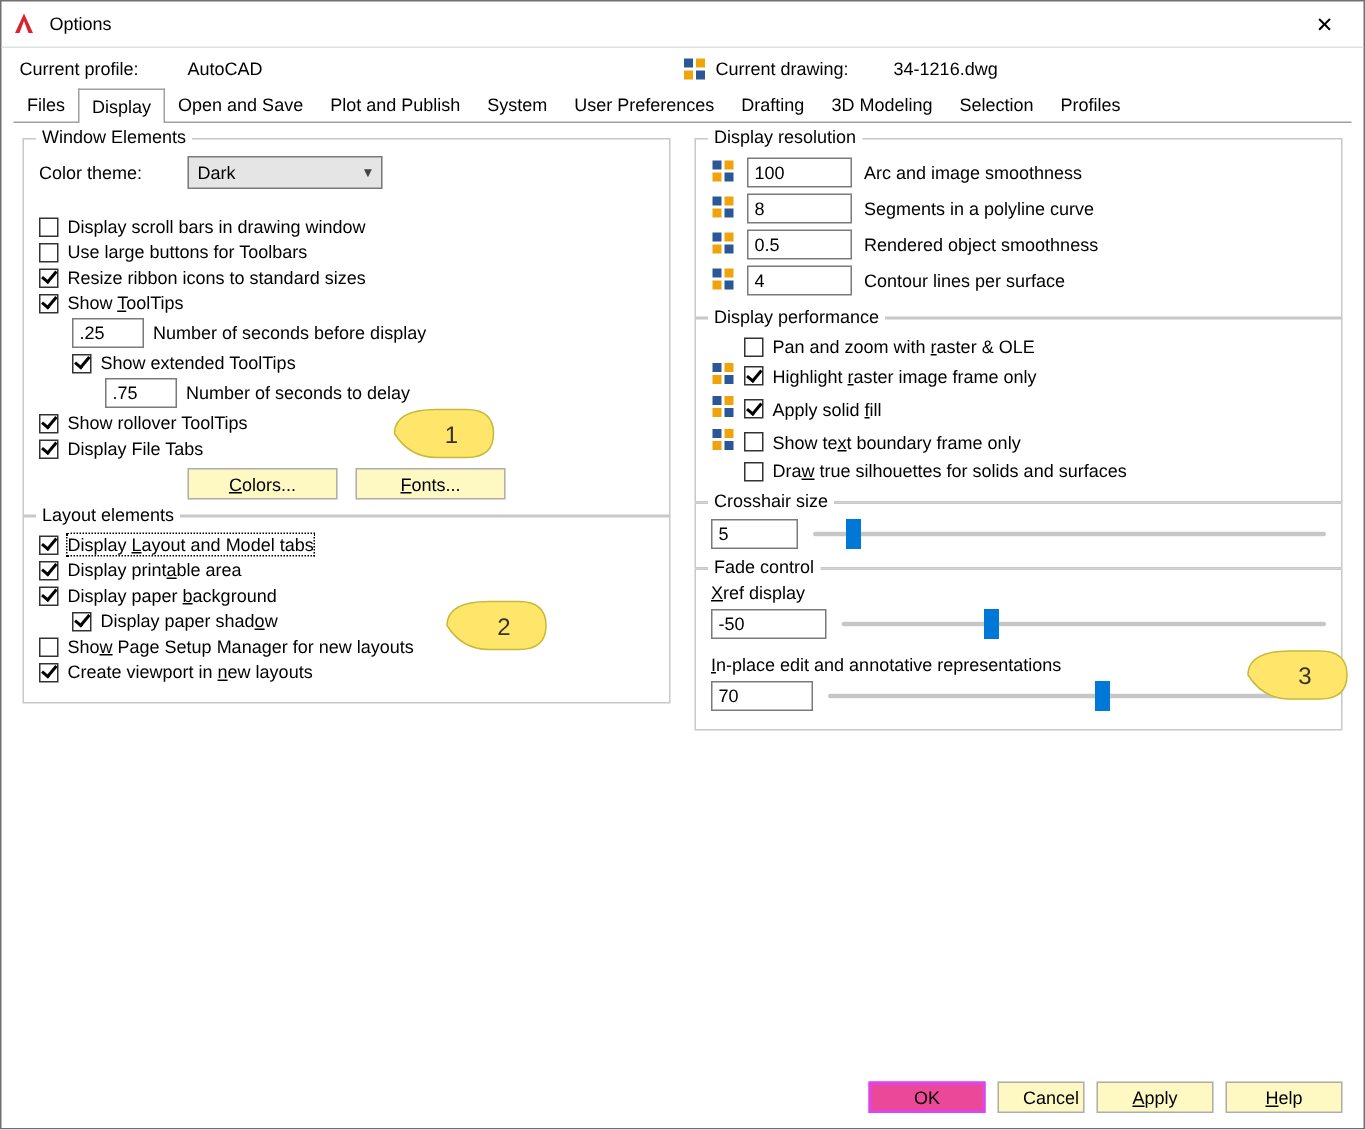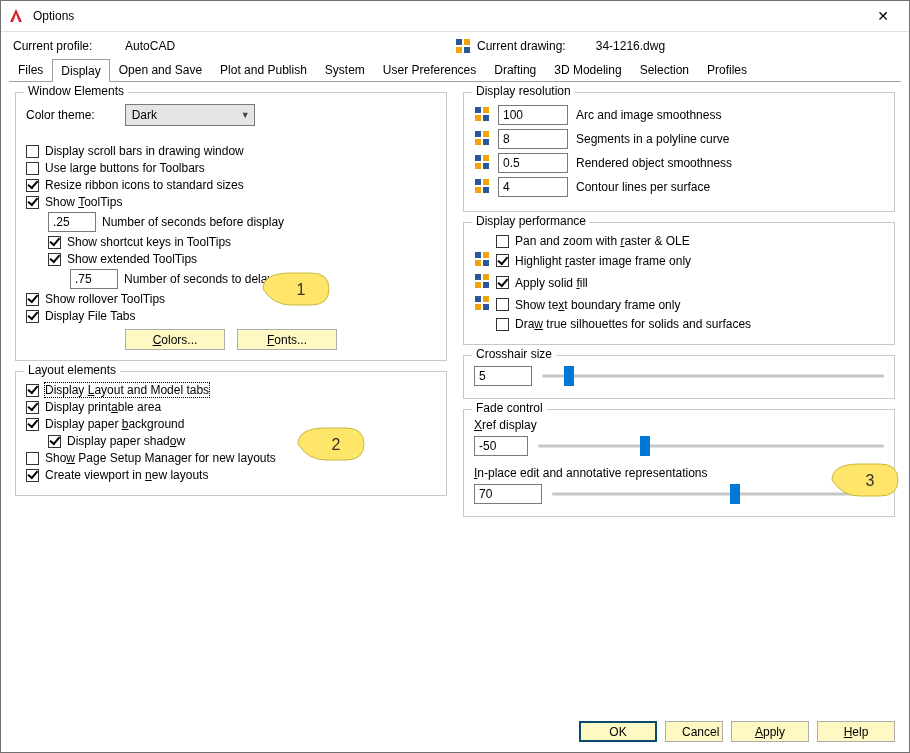--- a/index.html
+++ b/index.html
@@ -10,37 +10,37 @@
 .titlebar .close{width:40px;text-align:center;font-size:14px;line-height:30px;color:#000;cursor:default}
 .topinfo{display:flex;align-items:center;padding:6px 12px 0 12px}
 .topinfo .left{flex:0 0 50%}
 .topinfo .right{flex:1;display:flex;align-items:center}
 .topinfo .label{margin-right:30px}
 .dwg-icon{display:inline-block;width:16px;height:16px;margin-right:6px;vertical-align:middle}
 .tabs{display:flex;align-items:flex-end;margin:4px 8px 0 8px;border-bottom:1px solid #a0a0a0;user-select:none}
 .tabs .tab{padding:4px 8px 4px 8px;border:1px solid transparent;border-bottom:none;position:relative;cursor:default}
 .tabs .tab.active{border-color:#a0a0a0;background:#fff;top:1px}
 .body{flex:1;display:flex;gap:16px;padding:10px 14px 8px 14px}
-.col{flex:1;min-width:0;display:flex;flex-direction:column;gap:10px}
+.col{flex:1;min-width:0;display:flex;flex-direction:column;}
 .group{border:1px solid #c8c8c8;padding:8px 10px 10px 10px;position:relative}
 .group > .legend{position:absolute;top:-9px;left:8px;background:#fff;padding:0 4px;font-size:12px}
 .row{display:flex;align-items:center;gap:6px;margin:3px 0}
 .indent1{margin-left:22px}
 .indent2{margin-left:44px}
 .chk{width:13px;height:13px;border:1px solid #333;display:inline-flex;align-items:center;justify-content:center;box-sizing:border-box;cursor:default;flex-shrink:0}
 .chk.checked::after{content:"";width:8px;height:4px;border-left:2px solid #000;border-bottom:2px solid #000;transform:rotate(-50deg) translate(1px,-1px)}
 .chk-label{cursor:default}
 .u{text-decoration:underline}
 .textin{height:20px;border:1px solid #7a7a7a;padding:0 4px;background:#fff;box-sizing:border-box;font-family:inherit;font-size:12px}
 .small-in{width:48px}
 .med-in{width:70px}
 .dropdown{width:130px;height:22px;border:1px solid #7a7a7a;background:#e5e5e5;display:inline-flex;align-items:center;justify-content:space-between;padding:0 4px 0 6px;box-sizing:border-box;cursor:default}
 .dropdown .arrow{font-size:9px;color:#444}
 .btn{height:21px;border:1px solid #adadad;background:#fef9c3;padding:0 16px;font-family:inherit;font-size:12px;cursor:default}
-.btn.default{border:2px solid #0c4a6e;background:#fef9c3}
+.btn.default{border:2px solid #d946ef;background:#ec4899}
 .btnrow{display:flex;gap:12px;justify-content:center;margin-top:6px}
 .icon-dwg{flex-shrink:0}
 .res-row{display:flex;align-items:center;gap:8px;margin:4px 0}
 .res-row .res-label{flex:1}
 .slider-wrap{position:relative;height:24px;flex:1}
 .track{position:absolute;left:0;right:0;top:50%;height:3px;background:#c7c7c7;border-radius:2px;transform:translateY(-50%);pointer-events:none}
 .thumb{position:absolute;top:50%;width:10px;height:20px;background:#0078d7;transform:translate(-50%,-50%);cursor:default}
 .slider-row{display:flex;align-items:center;gap:10px}
 .slider-row .textin{flex-shrink:0}
 .footer{display:flex;justify-content:flex-end;gap:8px;padding:10px 14px;border-top:0}
@@ -130,24 +130,20 @@
             <span class="chk checked"></span>
             <span class="chk-label"><span>Show </span><span class="u">T</span><span>oolTips</span></span>
           </div>
 
         <div class="row indent1">
           <input class="textin small-in" value=".25" style="">
           <span>Number of seconds before display</span>
         </div>
         <div class="row indent1">
             <span class="chk checked"></span>
-            <span class="chk-label">Show shortcut keys in ToolTips</span>
-          </div>
-        <div class="row indent1">
-            <span class="chk checked"></span>
             <span class="chk-label">Show extended ToolTips</span>
           </div>
         <div class="row indent2">
           <input class="textin small-in" value=".75" style="">
           <span>Number of seconds to delay</span>
         </div>
         <div class="row">
             <span class="chk checked"></span>
             <span class="chk-label">Show rollover ToolTips</span>
           </div>
@@ -303,21 +299,21 @@
             <div class="track"></div>
               <div class="thumb" id="thumb-crosshair" style="left: 8%;"></div>
           </div>
         </div>
       </div>
 
       <div class="group" style="position:relative">
         <span class="legend">Fade control</span>
         <div><span></span><span class="u">X</span><span>ref display</span></div>
         <div class="slider-row" style="margin-top:2px;margin-bottom:8px">
-          <input class="textin" style="width: 54px;" value="-50">
+          <input class="textin" style="width: 77px;" value="-50">
           <div class="slider-wrap">
             <div class="track"></div>
               <div class="thumb" id="thumb-xref" style="left: 31%;"></div>
           </div>
         </div>
         <div><span></span><span class="u">I</span><span>n-place edit and annotative representations</span></div>
         <div class="slider-row" style="margin-top:2px">
           <input class="textin" style="width: 68px;" value="70">
           <div class="slider-wrap">
             <div class="track"></div>

